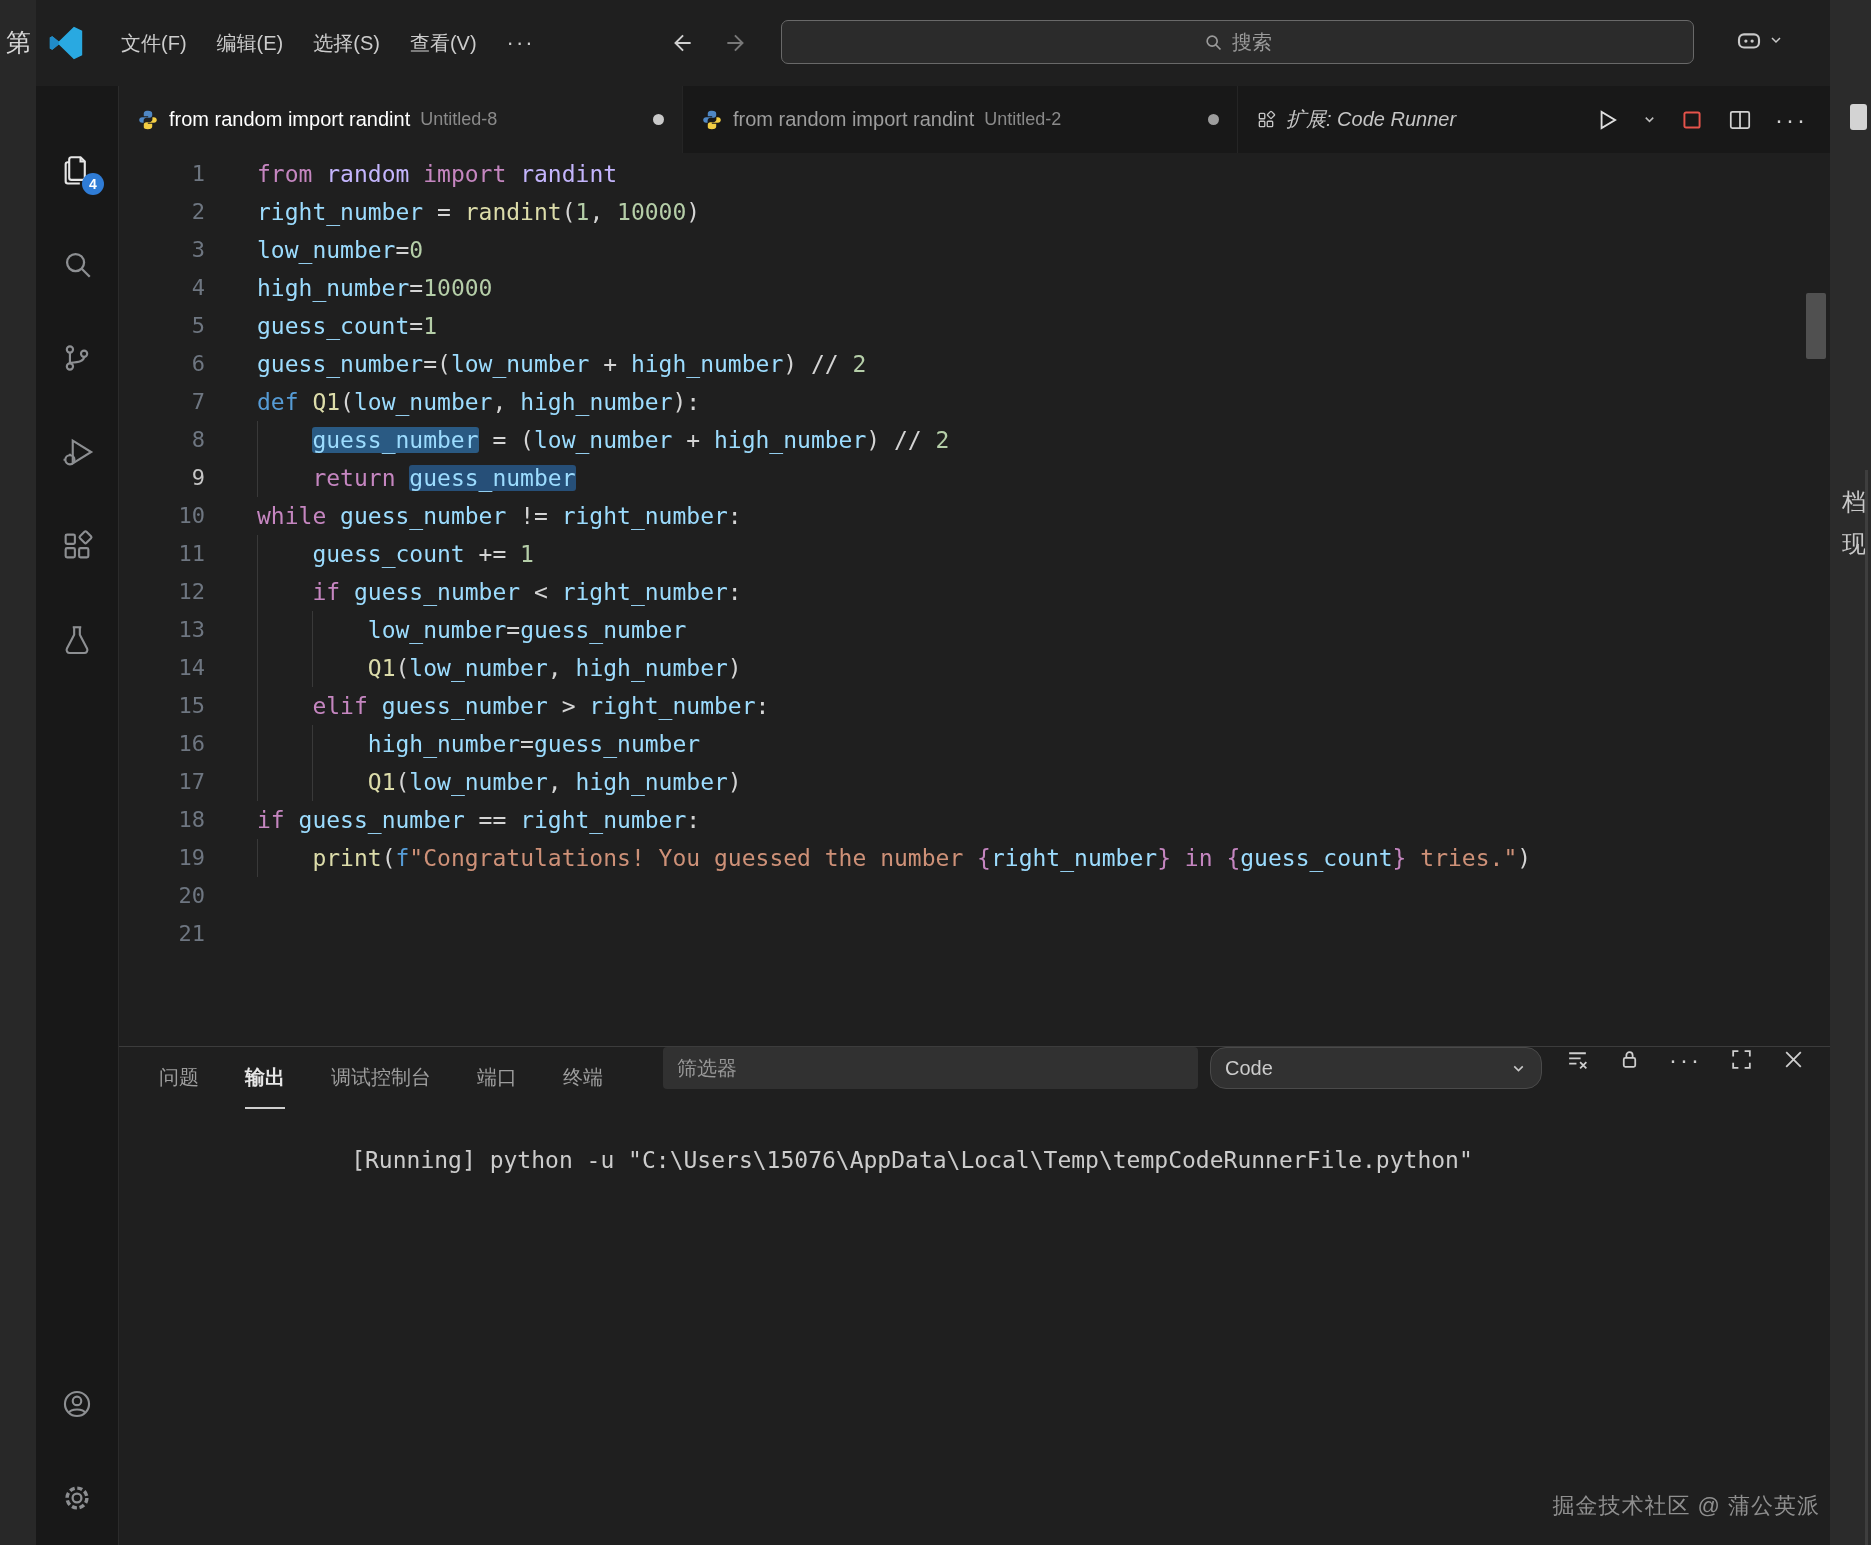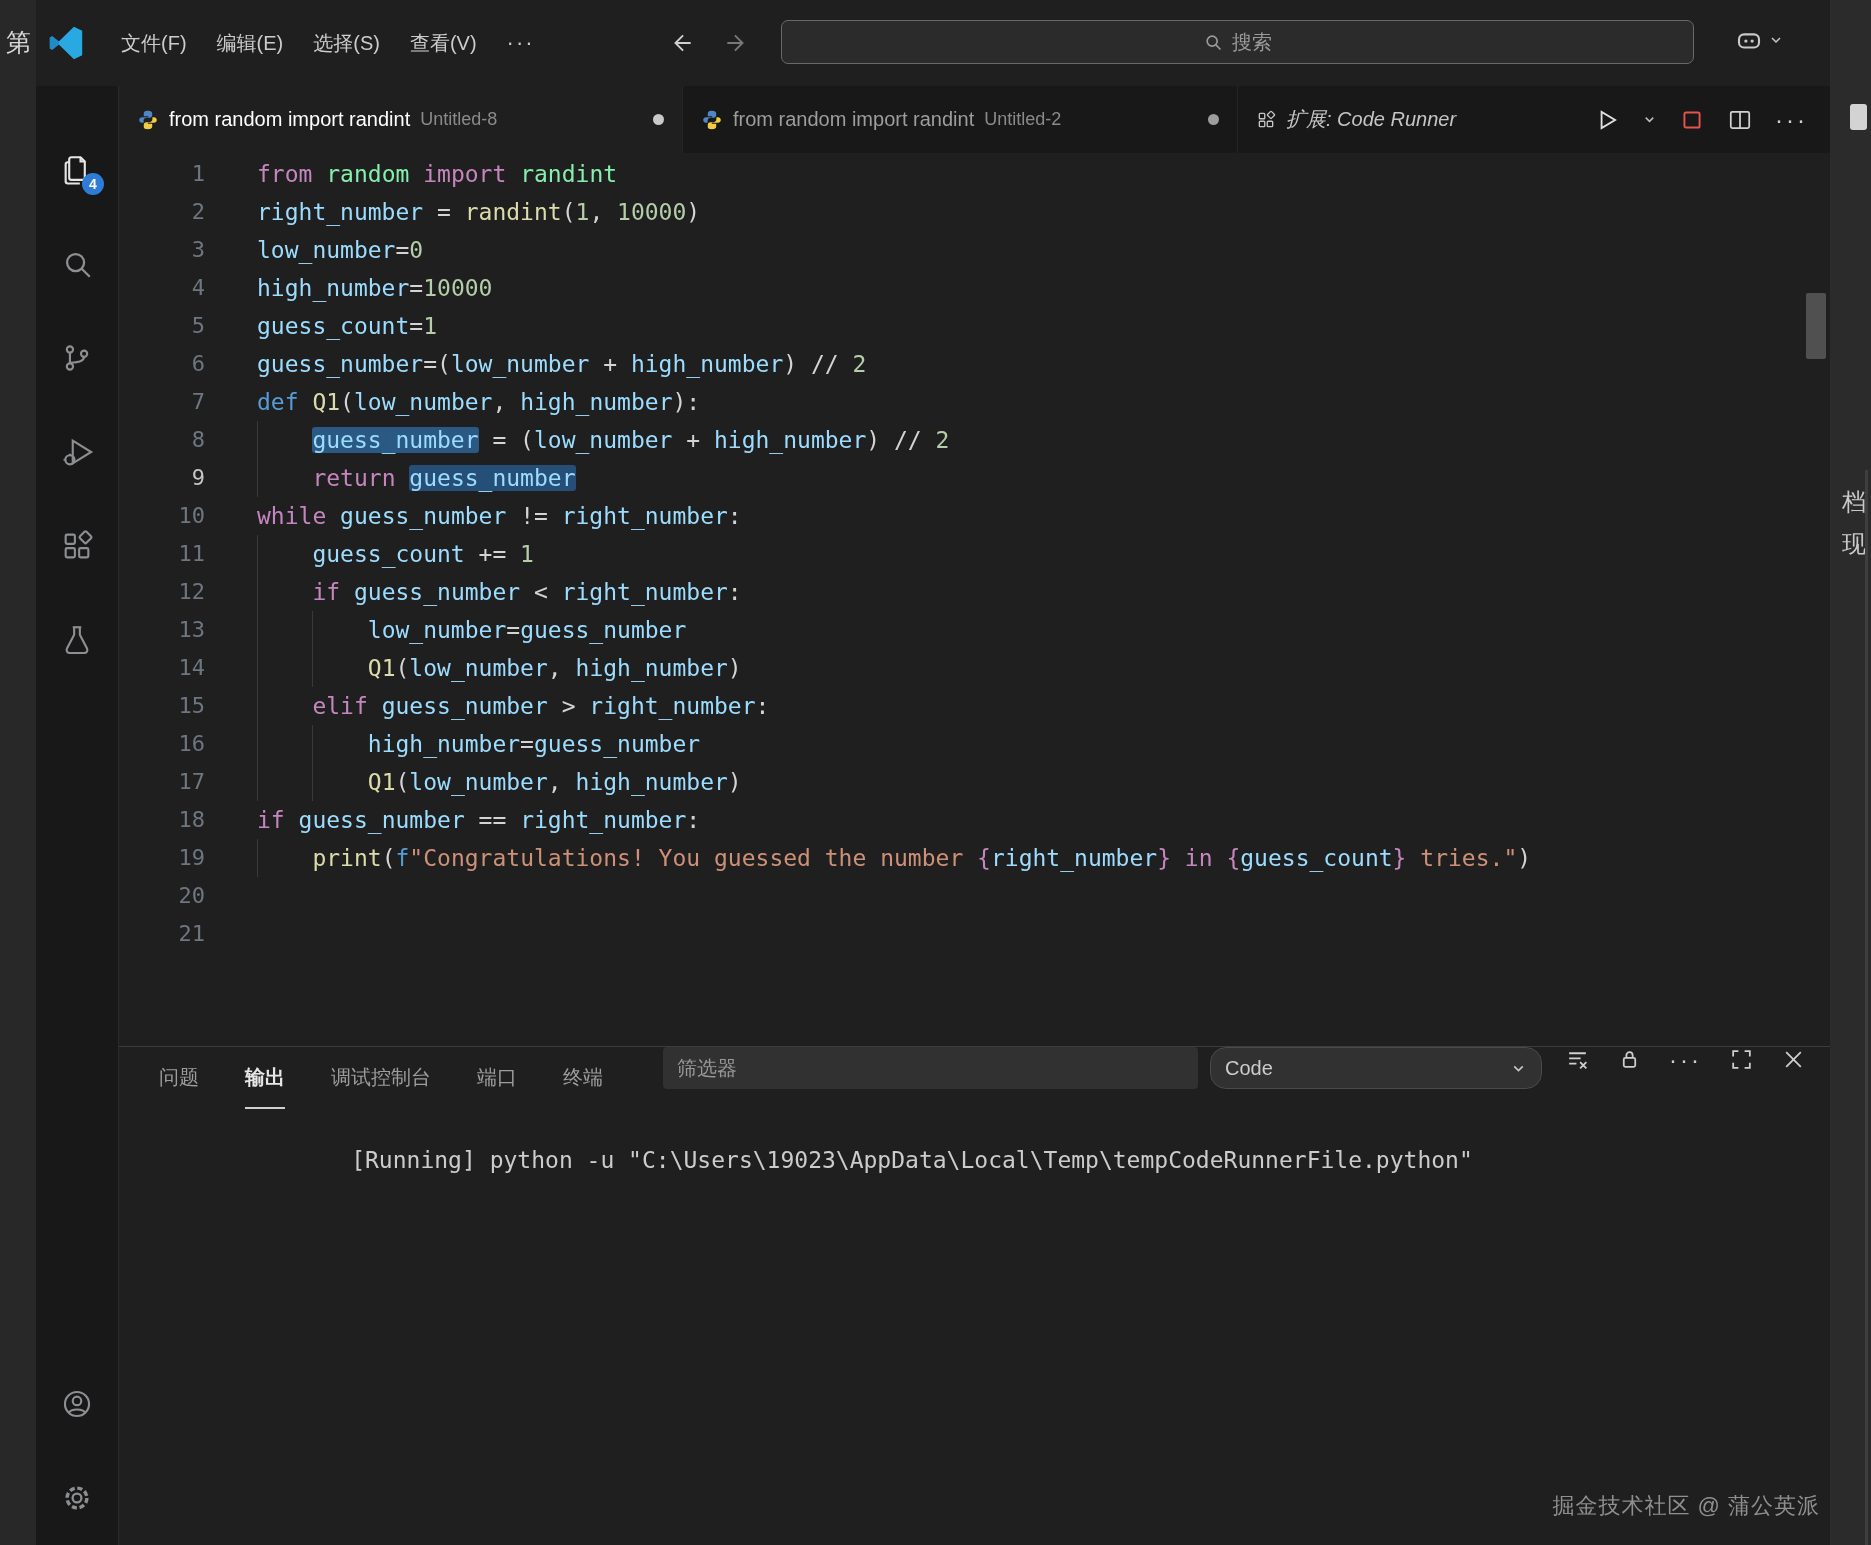--- a/index.html
+++ b/index.html
@@ -64,21 +64,21 @@
   .ln.cur{color:#c6c6c6;}
   .lc{position:relative;padding-left:52px;white-space:pre;color:#d4d4d4;}
   .g{position:absolute;top:0;bottom:0;width:1px;background:#393939;}
   .t-kw{color:#C586C0;}
   .t-def{color:#569CD6;}
   .t-fn{color:#DCDCAA;}
   .t-var{color:#9CDCFE;}
   .t-num{color:#B5CEA8;}
   .t-str{color:#CE9178;}
   .t-pl{color:#d4d4d4;}
-  .t-mod{color:#86efac;}
+  .t-mod{color:#c4b5fd;}
   .t-hl1{color:#9CDCFE;background:#2a5a83;border-radius:3px;}
   .t-hl2{color:#9CDCFE;background:#264f78;border-radius:3px;}
   .scrollbar{position:absolute;right:4px;top:0;width:20px;height:100%;}
   .scroll-thumb{position:absolute;top:140px;left:0;width:20px;height:66px;background:rgba(140,140,140,.45);border-radius:2px;}
 
   
   .panel{flex:1;display:flex;flex-direction:column;border-top:1px solid #3c3c3c;background:#1f1f1f;min-height:0;}
   .panel-header{flex:0 0 62px;display:flex;align-items:flex-start;padding:0 24px 0 40px;}
   .panel-tab{font-size:20px;color:#9d9d9d;margin-right:46px;height:100%;display:flex;align-items:center;
     border-bottom:2px solid transparent;box-sizing:border-box;white-space:nowrap;}
@@ -385,21 +385,21 @@
                   <path d="M15 4h5v5"></path>
                   <path d="M20 15v5h-5"></path>
                   <path d="M9 20H4v-5"></path>
               </svg>
               <svg width="25" height="25" viewBox="0 0 24 24" fill="none" stroke="currentColor" stroke-width="1.7">
                 <path d="M5 5l14 14M19 5L5 19"></path>
               </svg>
             </div>
           </div>
           <div class="panel-output">
-            <span>[Running] python -u "C:\Users\19023\AppData\Local\Temp\tempCodeRunnerFile.python"</span>
+            <span>[Running] python -u "C:\Users\15076\AppData\Local\Temp\tempCodeRunnerFile.python"</span>
           </div>
         </div>
 
       </div>
     </div>
 
     <div class="watermark">掘金技术社区 @ 蒲公英派</div>
   </div>
 
   <div class="bg-right">

